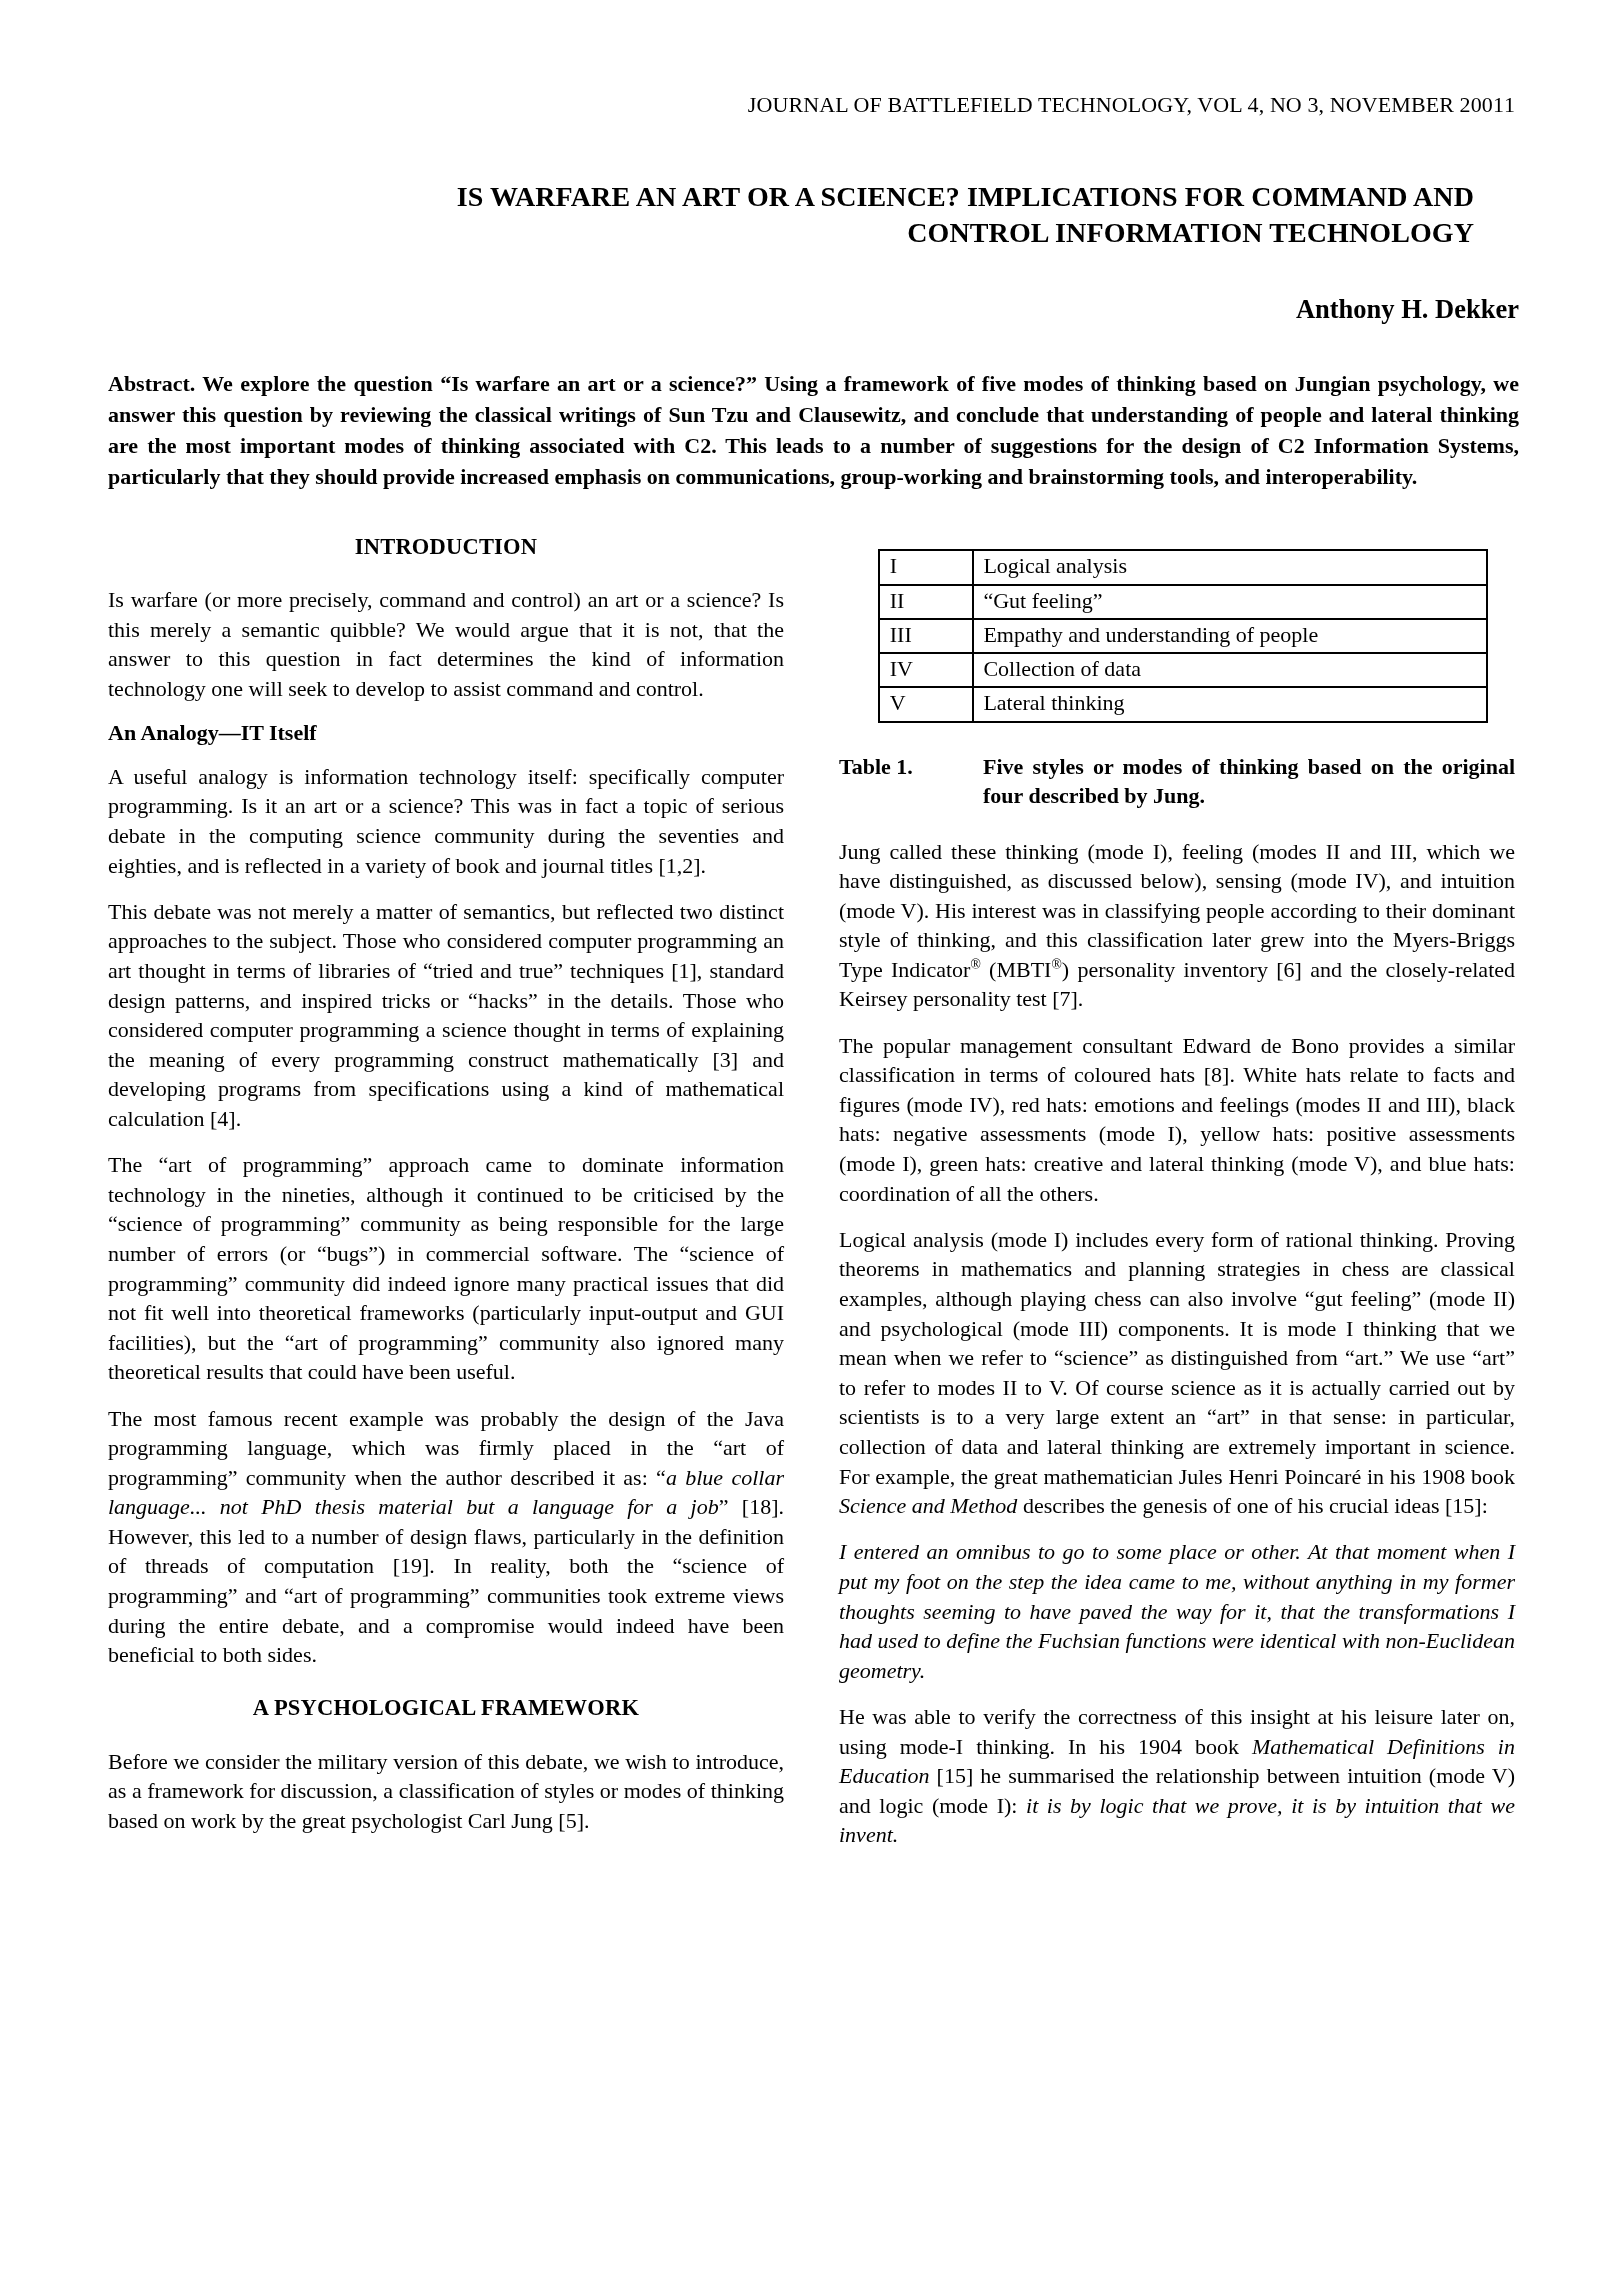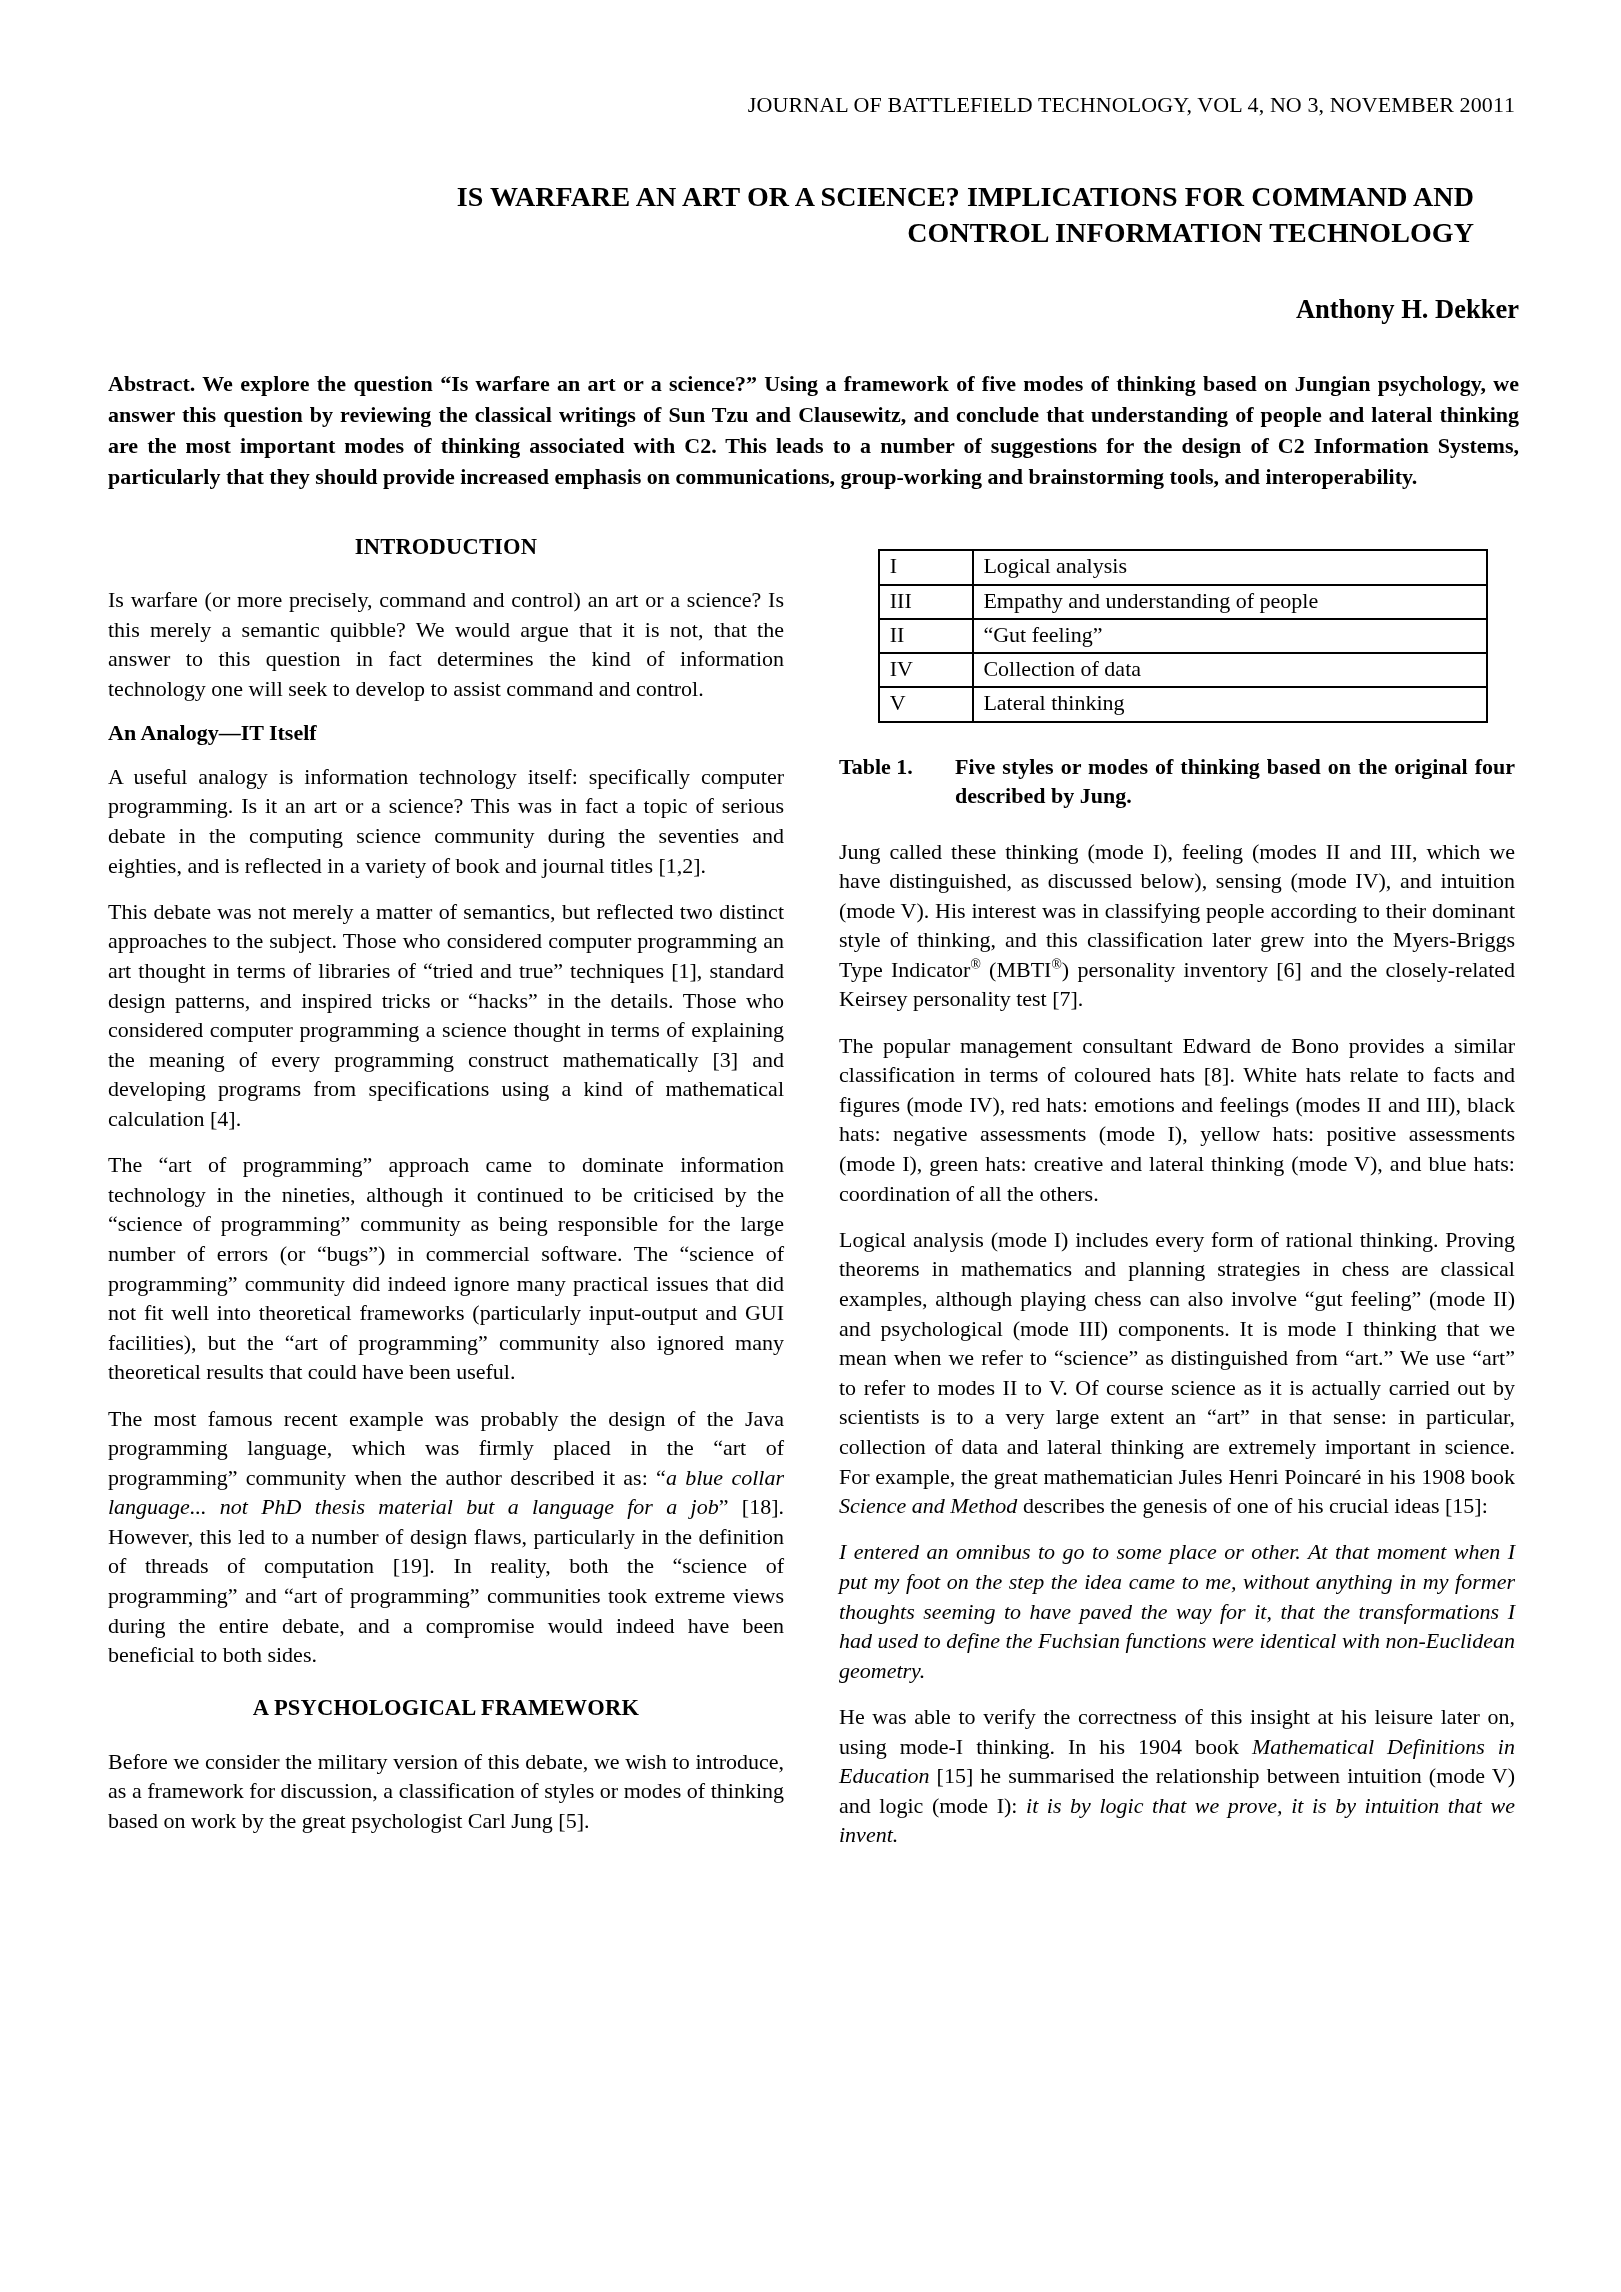--- a/index.html
+++ b/index.html
@@ -117,20 +117,21 @@
     line-height: 1.20;
     vertical-align: top;
   }
   table.modes td.num { width: 74px; }
   .table-caption {
     display: flex;
     margin-top: 29px;
     font-weight: bold;
     font-size: 22px;
     line-height: 1.35;
+    gap: 28px;
   }
   .table-caption .lbl {
     flex: 0 0 116px;
   }
   .table-caption .cap {
     flex: 1;
     text-align: justify;
     text-justify: inter-word;
   }
   .caption-spacer { height: 25.5px; }
@@ -173,26 +174,26 @@
 
     <div class="col">
 
       <table class="modes">
         <tbody>
           <tr>
             <td class="num">I</td>
             <td>Logical analysis</td>
           </tr>
           <tr>
+            <td class="num">II</td>
+            <td>“Gut feeling”</td>
+          </tr>
+          <tr>
             <td class="num">III</td>
             <td>Empathy and understanding of people</td>
-          </tr>
-          <tr>
-            <td class="num">II</td>
-            <td>“Gut feeling”</td>
           </tr>
           <tr>
             <td class="num">IV</td>
             <td>Collection of data</td>
           </tr>
           <tr>
             <td class="num">V</td>
             <td>Lateral thinking</td>
           </tr>
         </tbody>

